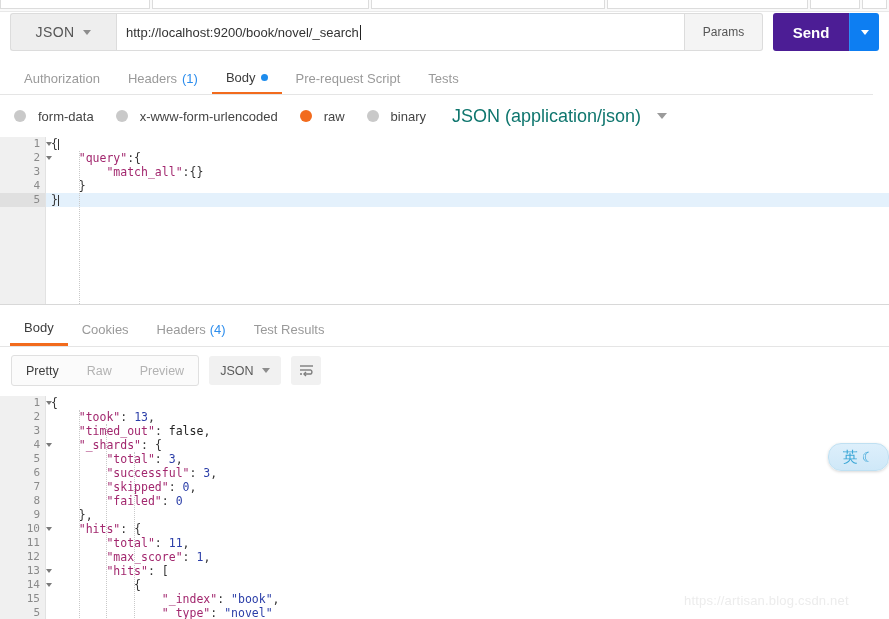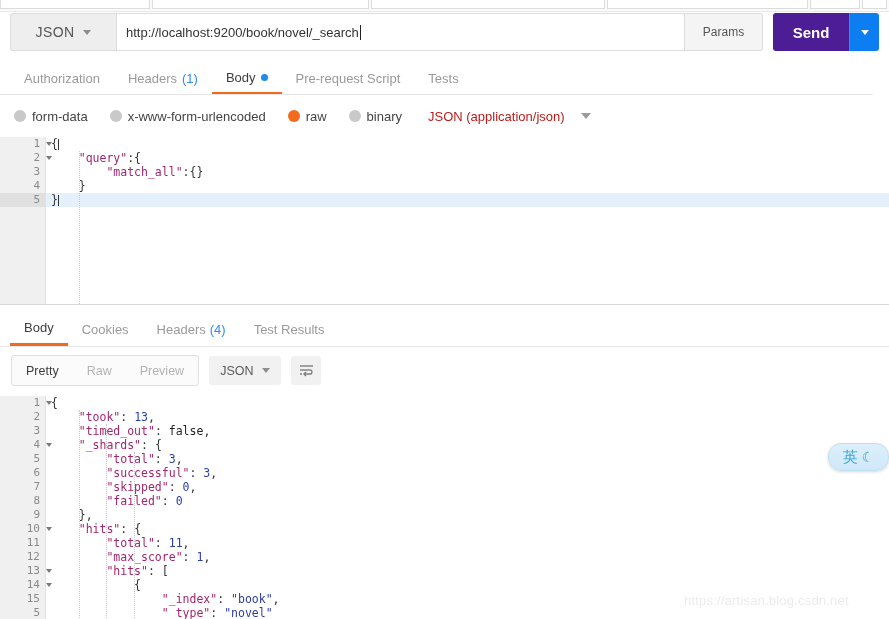--- a/index.html
+++ b/index.html
@@ -177,41 +177,41 @@
     width: 889px;
     height: 42px;
     display: flex;
     align-items: center;
     padding-left: 14px;
     box-sizing: border-box;
   }
   .radio-opt {
     display: flex;
     align-items: center;
-    gap: 6px;
+    gap: 12px;
     margin-right: 22px;
     font-size: 13px;
     color: #444;
   }
   .radio {
     width: 12px; height: 12px;
     border-radius: 50%;
     background: #c9c9c9;
     display: inline-block;
     flex: none;
   }
   .radio.on {
     background: #f26b1d;
   }
   .json-type {
     display: flex;
     align-items: center;
     gap: 16px;
-    color: #b91c1c;
-    font-size: 13px;
+    color: #0f766e;
+    font-size: 18px;
     margin-left: 4px;
   }
   .caret-gray {
     width: 0; height: 0;
     border-left: 5px solid transparent;
     border-right: 5px solid transparent;
     border-top: 6px solid #9b9b9b;
   }
 
   

